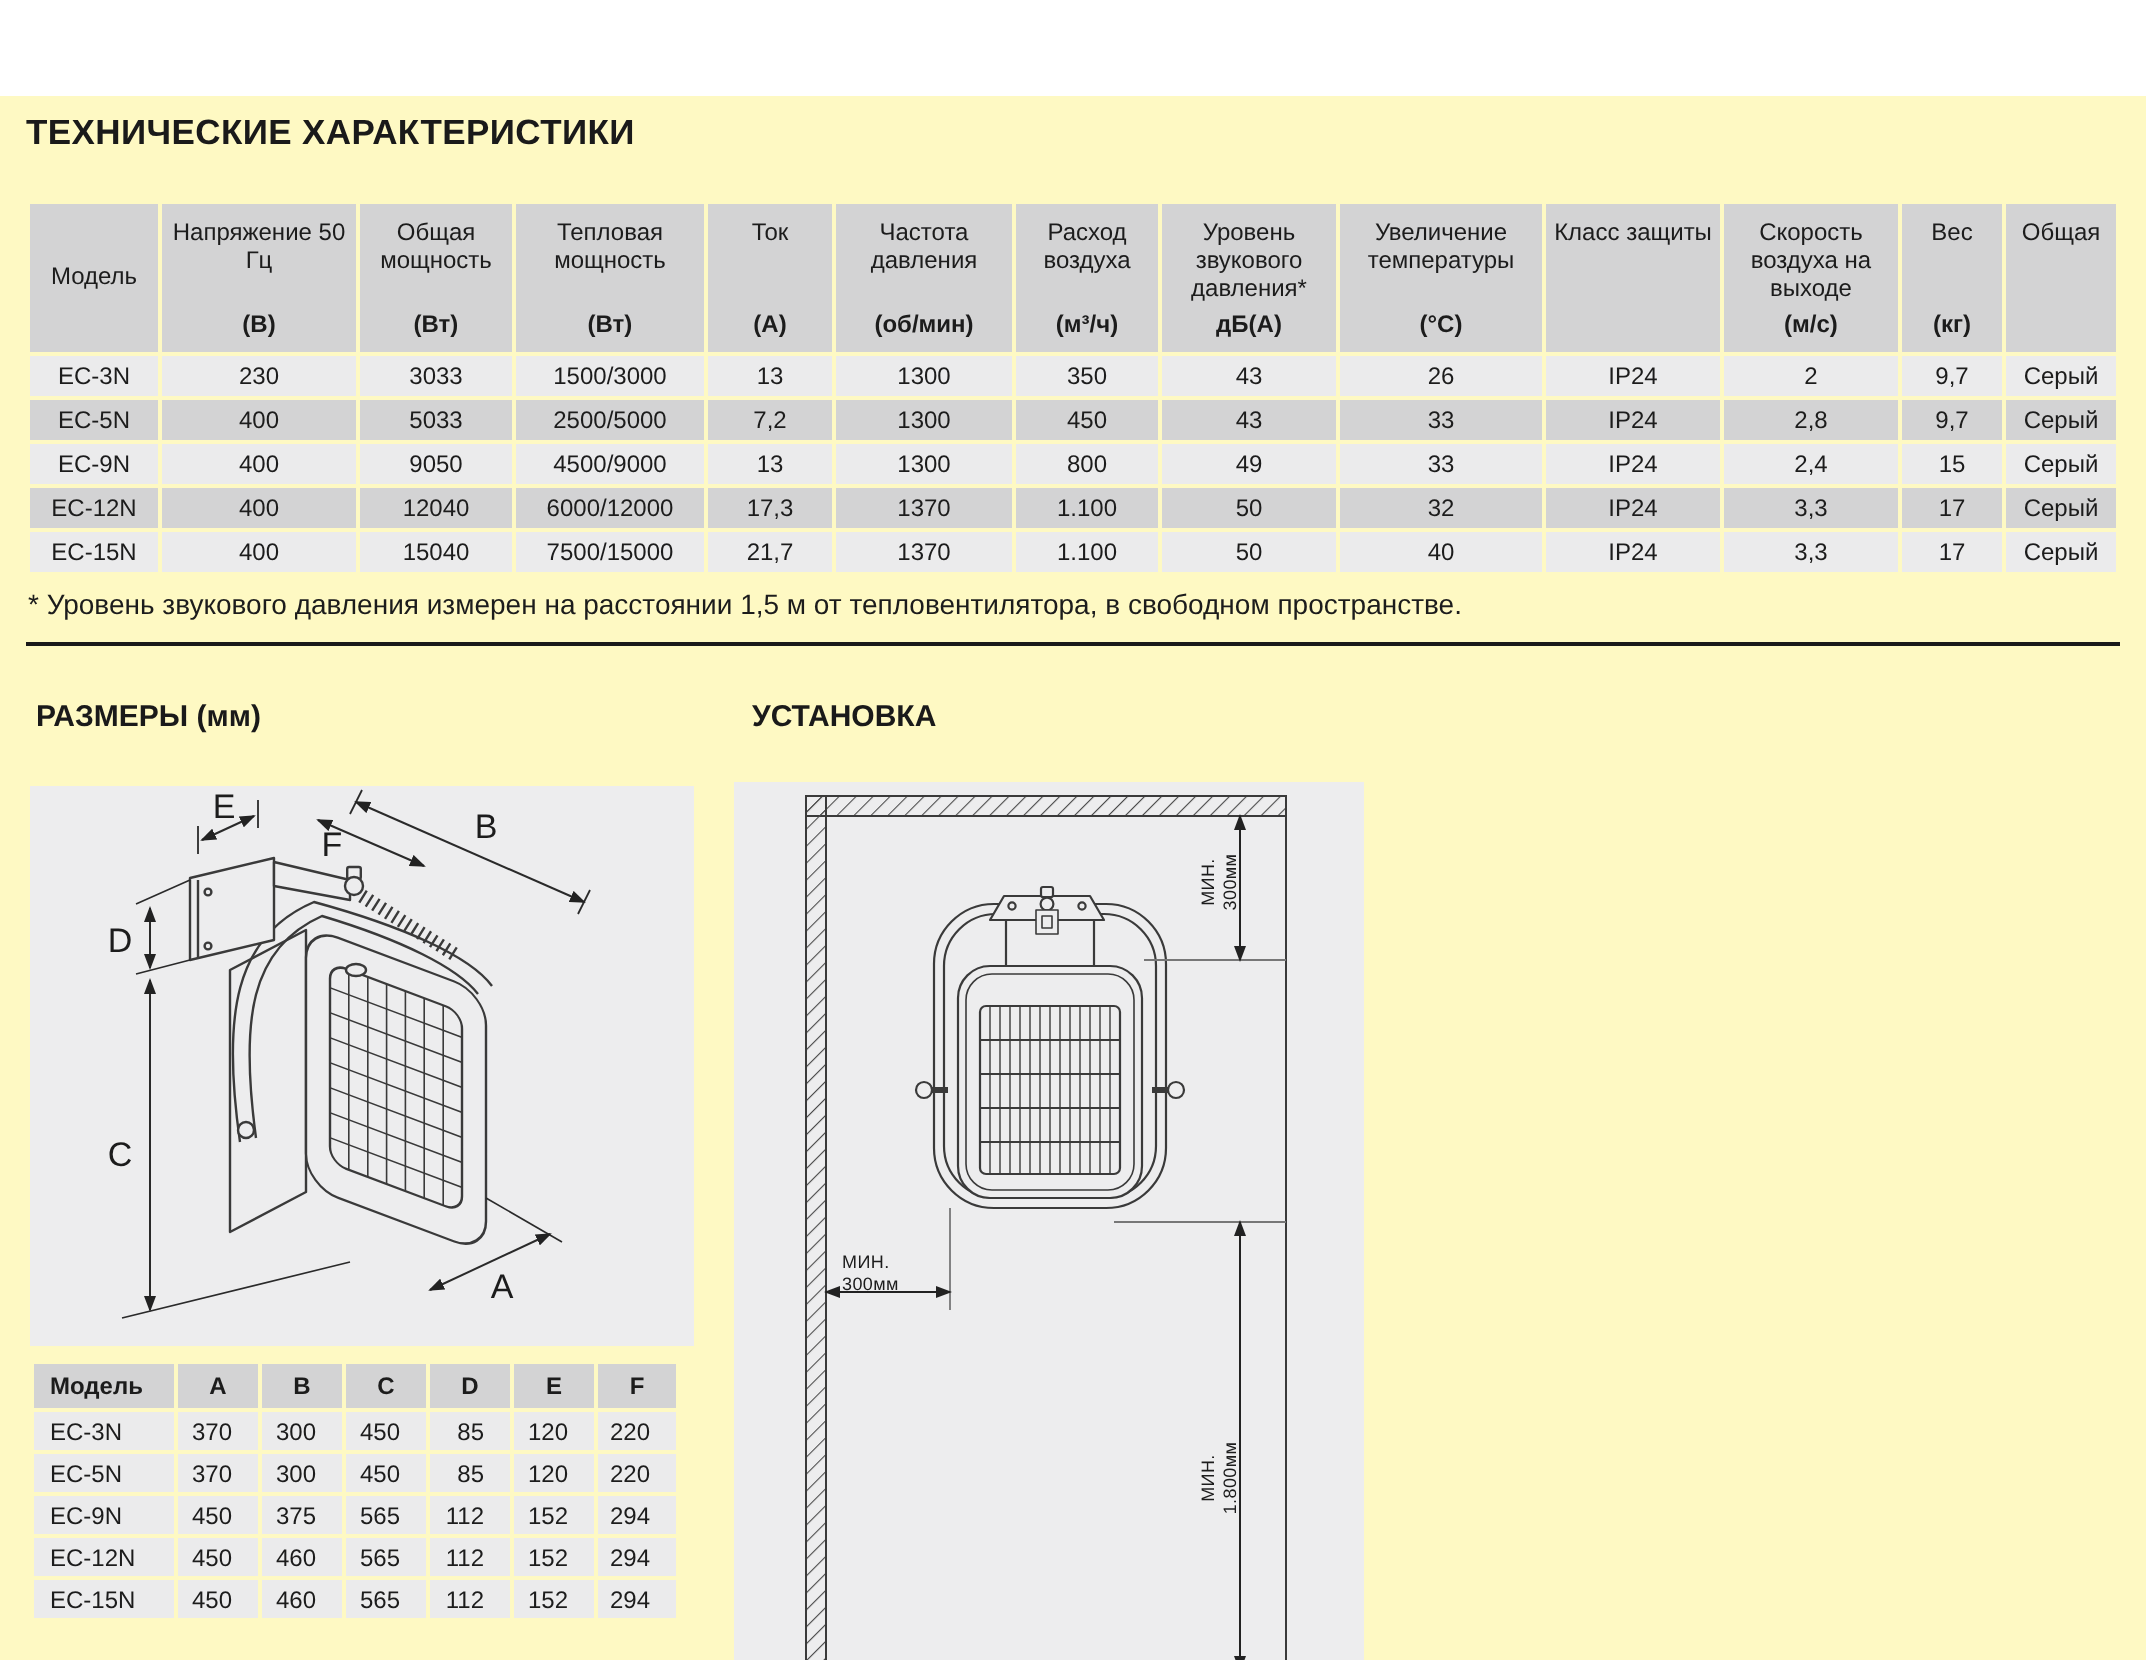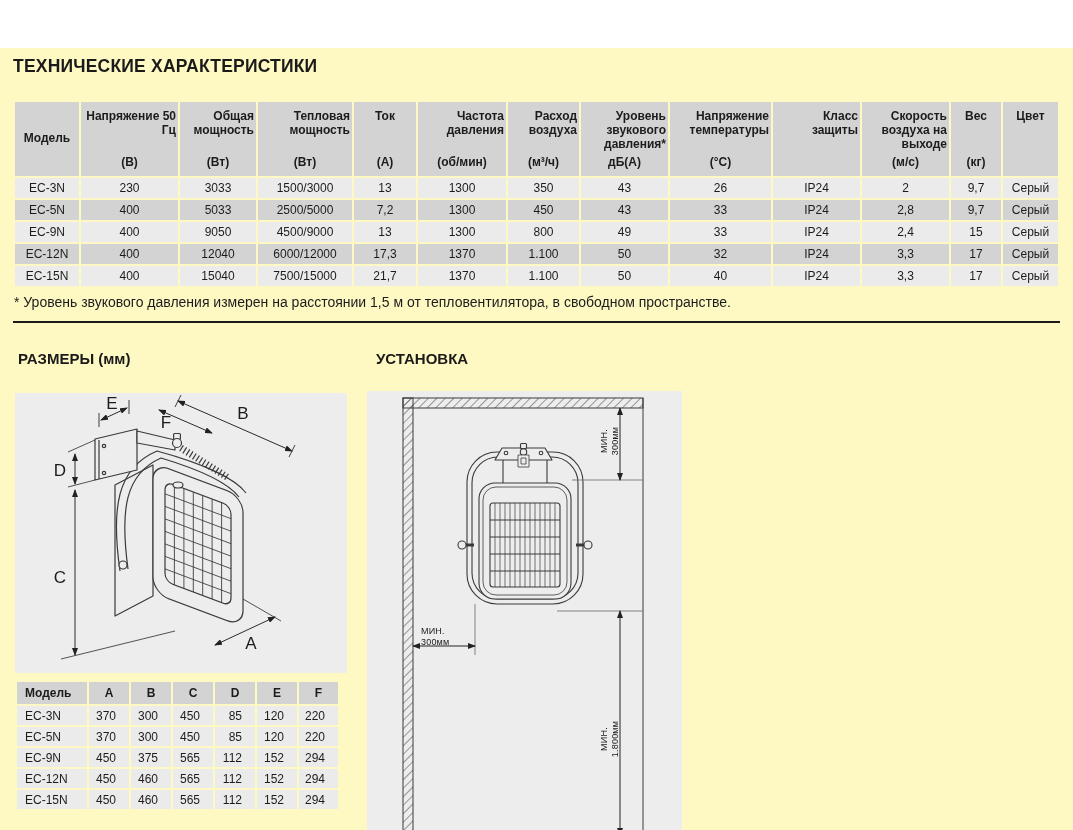--- a/index.html
+++ b/index.html
@@ -8,21 +8,21 @@
     position:relative; width:1073px; height:830px; background:#fef9c3;
     font-family:"Liberation Sans","DejaVu Sans",sans-serif; color:#1c1c1c; overflow:hidden;margin-top:48px;
   }
   .title { position:absolute; left:13px; top:8px; margin:0; font-size:17.5px; font-weight:bold; letter-spacing:.2px; color:#1a1a1a; }
 
   
   table.spec { position:absolute; left:13px; top:52px; width:1047px; border-collapse:separate; border-spacing:2px; table-layout:fixed; }
   table.spec th { background:#d3d3d4; height:74px; padding:0; vertical-align:top; }
   .hwrap { height:74px; display:flex; flex-direction:column; justify-content:space-between; align-items:center; padding:7px 2px 8px; }
   .hwrap.centerv { justify-content:center; }
-  .hname { font-size:12px; font-weight:bold; line-height:1.18; text-align:right; }
+  .hname { font-size:12px; font-weight:normal; line-height:1.18; text-align:center; }
   .hunit { font-size:12px; font-weight:bold; line-height:1; }
   table.spec td { background:#ebebec; height:20px; padding:0 2px; text-align:center; font-size:12px; color:#1c1c1c; }
   table.spec tbody tr:nth-child(even) td { background:#d3d3d4; }
 
   .footnote { position:absolute; left:14px; top:246px; margin:0; font-size:14px; color:#1c1c1c; }
   .rule { position:absolute; left:13px; top:273px; width:1047px; height:1.5px; background:#1a1a1a; }
 
   .sec { position:absolute; top:302px; margin:0; font-size:15px; font-weight:bold; color:#1a1a1a; }
   .sec-dim { left:18px;text-align:right; }
   .sec-inst { left:376px; }
@@ -111,21 +111,21 @@
             </div>
           </th>
           <th>
             <div class="hwrap">
               <div class="hname">Уровень звукового давления*</div>
               <div class="hunit">дБ(А)</div>
             </div>
           </th>
           <th>
             <div class="hwrap">
-              <div class="hname">Напряжение температуры</div>
+              <div class="hname">Увеличение температуры</div>
               <div class="hunit">(°С)</div>
             </div>
           </th>
           <th>
             <div class="hwrap">
               <div class="hname">Класс защиты</div>
               <div class="hunit"></div>
             </div>
           </th>
           <th>
@@ -135,21 +135,21 @@
             </div>
           </th>
           <th>
             <div class="hwrap">
               <div class="hname">Вес</div>
               <div class="hunit">(кг)</div>
             </div>
           </th>
           <th>
             <div class="hwrap">
-              <div class="hname">Цвет</div>
+              <div class="hname">Общая</div>
               <div class="hunit"></div>
             </div>
           </th>
         </tr>
       </thead>
     <tbody id="spec-body">
         <tr>
           <td>EC-3N</td>
           <td>230</td>
           <td>3033</td>

